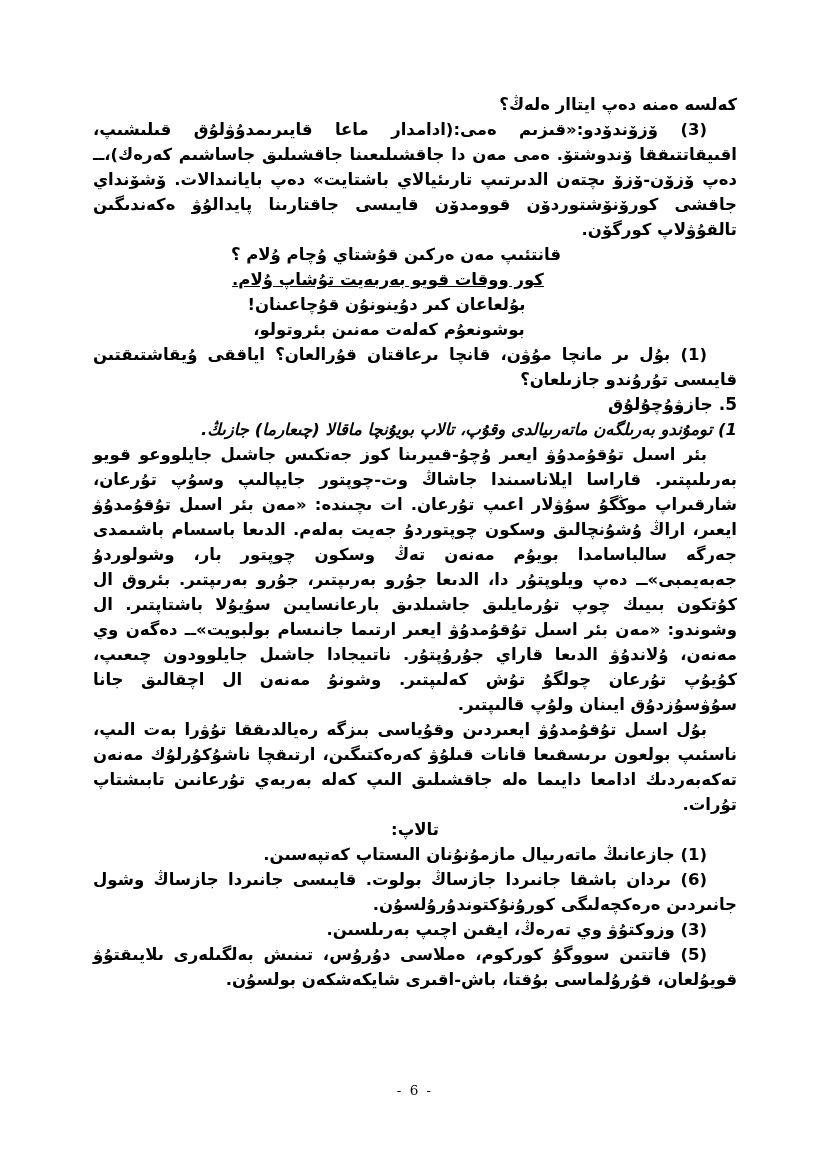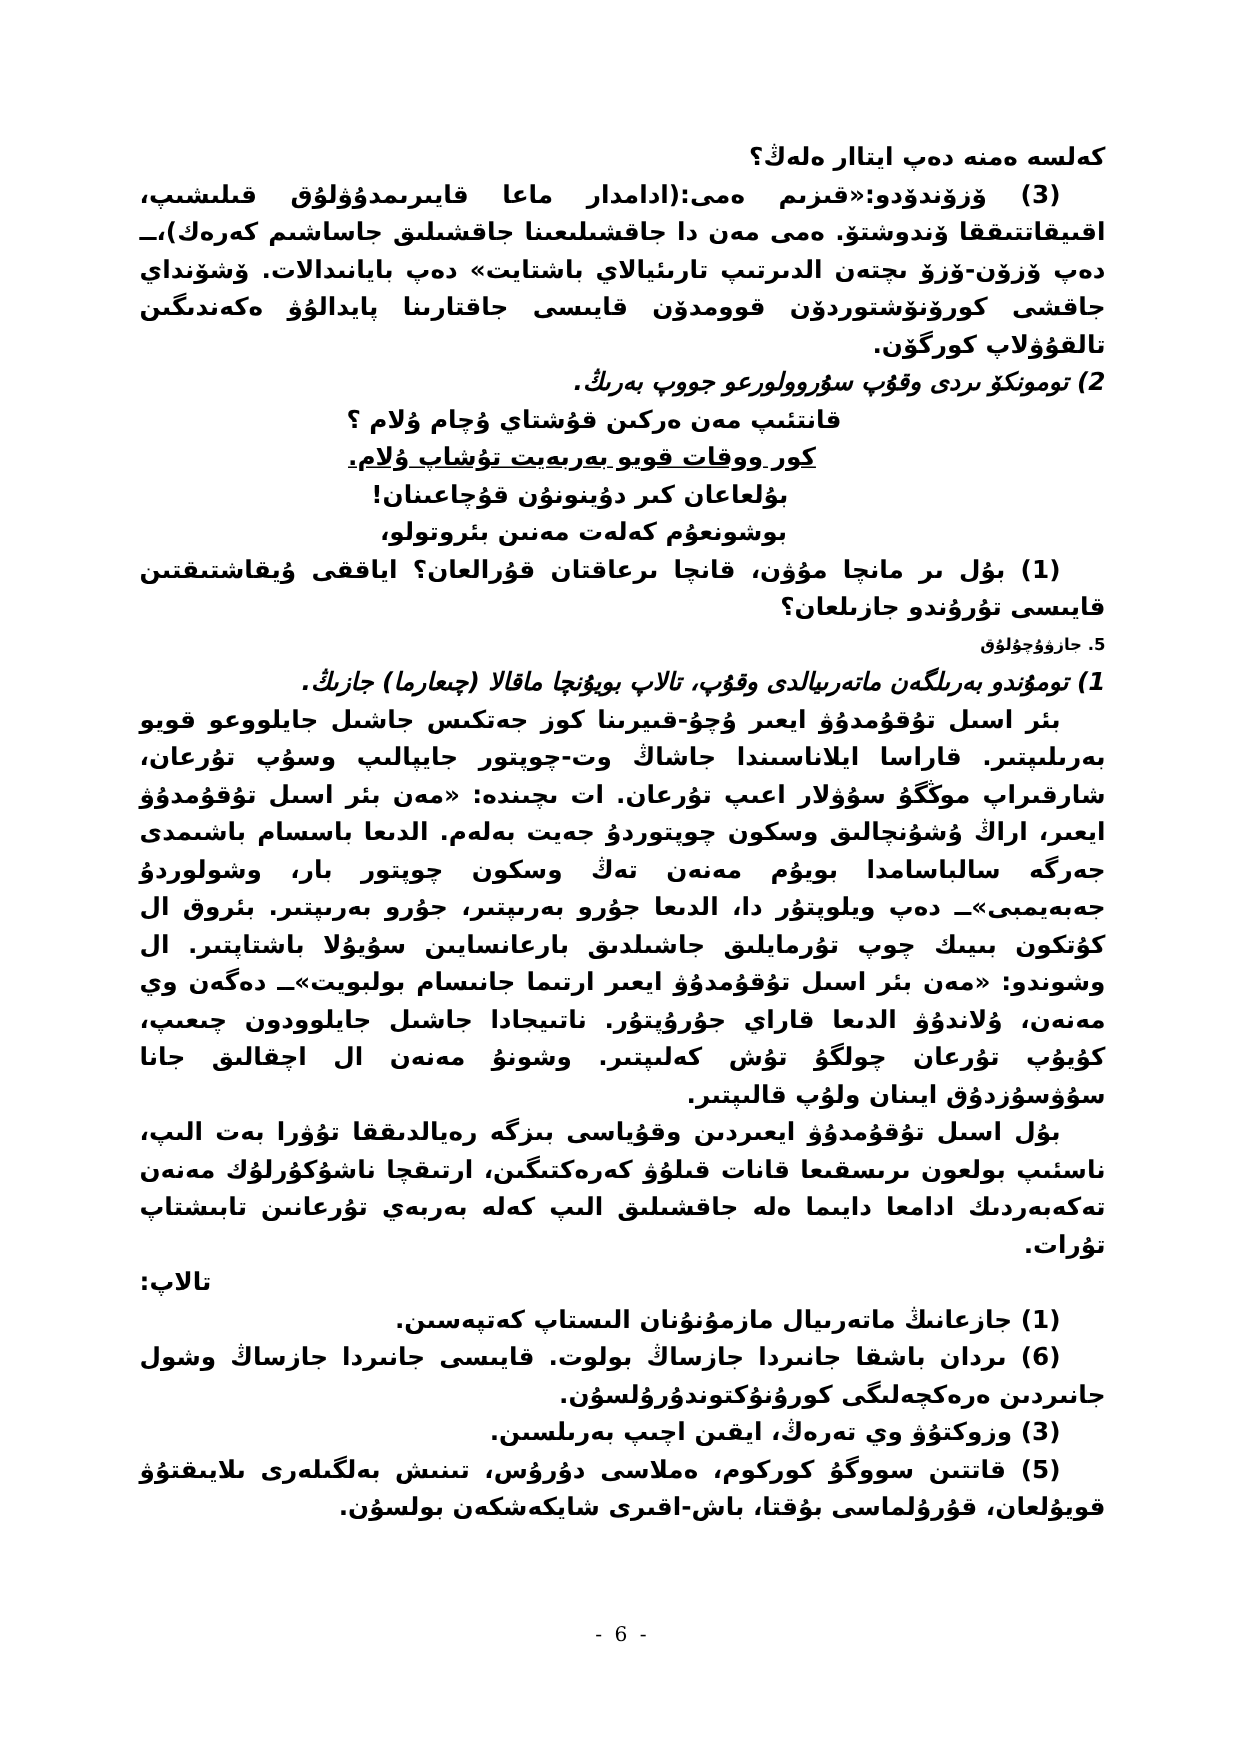--- a/index.html
+++ b/index.html
@@ -49,25 +49,25 @@
     text-align: center;
   }
   .poem-line:nth-child(1) { padding-right: 38px; }
   .poem-line:nth-child(2) { padding-right: 54px; text-decoration: underline; }
   .poem-line:nth-child(3) { padding-right: 57px; }
   .poem-line:nth-child(4) { padding-right: 52px; }
   .section-heading {
     font-weight: 700;
     padding-right: 36px;
     margin: 0;
-    font-size: 11px;
+    font-size: 17px;
     line-height: 25px;
   }
   .requirements-label {
-    text-align: left;
+    text-align: center;
   }
   .page-number {
     position: absolute;
     top: 1082px;
     left: 0;
     width: 100%;
     text-align: center;
     direction: ltr;
     font-size: 13.5px;
     letter-spacing: 2px;
@@ -78,21 +78,20 @@
 </head>
 <body>
 
 <div class="page">
   <div class="content">
 
     <p class="flush-line">كەلسە ەمنە دەپ ايتاار ەلەڭ؟</p>
 
     <p class="para-indent">(3) ۆزۆندۆدو:«قىزىم ەمى:(ادامدار ماعا قايىرىمدۇۋلۇق قىلىشىپ، اقىيقاتتىققا ۆندوشتۆ. ەمى مەن دا جاقشىلىعىنا جاقشىلىق جاساشىم كەرەك)،ــ دەپ ۆزۆن-ۆزۆ ىچتەن الدىرتىپ تارىئيالاي باشتايت» دەپ بايانىدالات. ۆشۆنداي جاقشى كورۆنۆشتوردۆن قوومدۆن قايىسى جاقتارىنا پايدالۇۋ ەكەندىگىن تالقۇۋلاپ كورگۆن.</p>
 
-    <p class="instruction">2) تومونكۆ ىردى وقۇپ سۇروولورعو جووپ بەرىڭ.</p>
 
     <div class="poem-block">
       <div class="poem-line">قانتئىپ مەن ەركىن قۇشتاي ۇچام ۇلام ؟</div>
       <div class="poem-line">كور ووقات قويو بەربەيت تۇشاپ ۇلام.</div>
       <div class="poem-line">بۇلعاعان كىر دۇينونۇن قۇچاعىنان!</div>
       <div class="poem-line">بوشونعۇم كەلەت مەنىن بئروتولو،</div>
     </div>
 
     <p class="para-indent">(1) بۇل ىر مانچا مۇۋن، قانچا ىرعاقتان قۇرالعان؟ اياققى ۇيقاشتىقتىن قايىسى تۇرۇندو جازىلعان؟</p>
 

